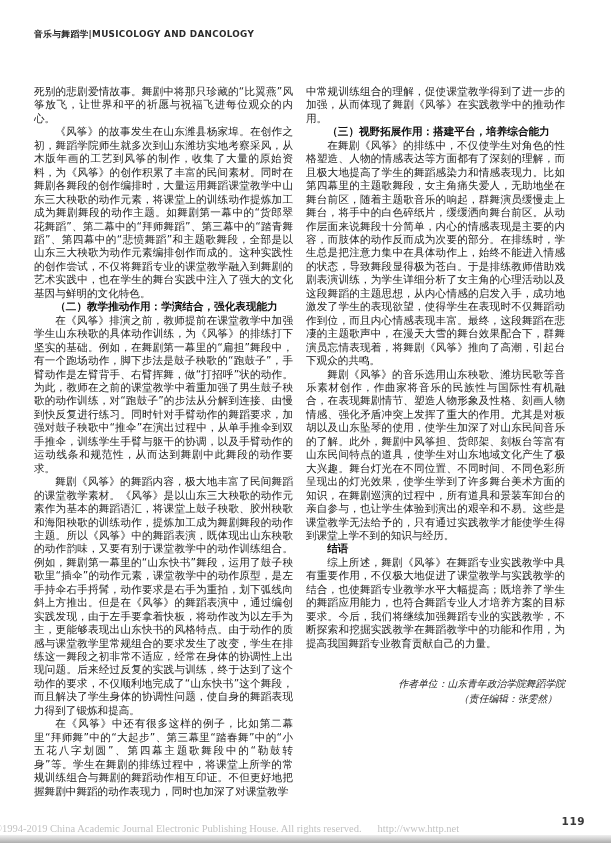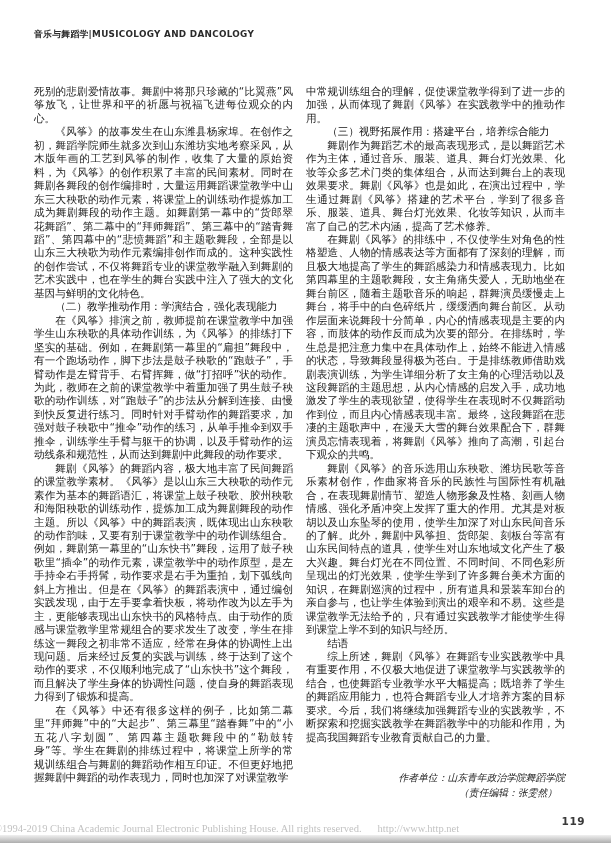--- a/index.html
+++ b/index.html
@@ -36,21 +36,21 @@
   .col p {
     margin: 0;
     font-size: 10.6px;
     line-height: 13.45px;
     color: #1c1c1c;
     text-align: justify;
     text-indent: 2em;
     word-break: break-all;
   }
   .col p.cont { text-indent: 0; }
-  .col p.hd { font-weight: normal; color: #111; }
+  .col p.hd { font-weight: bold; color: #111; }
 
   
   .author { margin-top: 26px; }
   .author p {
     margin: 0;
     text-align: right;
     text-indent: 0;
     font-family: "DejaVu Serif", serif;
     font-style: italic;
     font-size: 9.8px;
@@ -95,29 +95,28 @@
   <div class="header">
     <span class="journal-line">音乐与舞蹈学|MUSICOLOGY AND DANCOLOGY</span>
   </div>
 
   <div class="columns">
 
     <div class="col">
       <p class="cont">死别的悲剧爱情故事。舞剧中将那只珍藏的“比翼燕”风筝放飞，让世界和平的祈愿与祝福飞进每位观众的内心。</p>
       <p>《风筝》的故事发生在山东潍县杨家埠。在创作之初，舞蹈学院师生就多次到山东潍坊实地考察采风，从木版年画的工艺到风筝的制作，收集了大量的原始资料，为《风筝》的创作积累了丰富的民间素材。同时在舞剧各舞段的创作编排时，大量运用舞蹈课堂教学中山东三大秧歌的动作元素，将课堂上的训练动作提炼加工成为舞剧舞段的动作主题。如舞剧第一幕中的“货郎翠花舞蹈”、第二幕中的“拜师舞蹈”、第三幕中的“踏青舞蹈”、第四幕中的“悲愤舞蹈”和主题歌舞段，全部是以山东三大秧歌为动作元素编排创作而成的。这种实践性的创作尝试，不仅将舞蹈专业的课堂教学融入到舞剧的艺术实践中，也在学生的舞台实践中注入了强大的文化基因与鲜明的文化特色。</p>
       <p class="hd">（二）教学推动作用：学演结合，强化表现能力</p>
-      <p>在《风筝》排演之前，教师提前在课堂教学中加强学生山东秧歌的具体动作训练，为《风筝》的排练打下坚实的基础。例如，在舞剧第一幕里的“扁担”舞段中，有一个跑场动作，脚下步法是鼓子秧歌的“跑鼓子”，手臂动作是左臂背手、右臂挥舞，做“打招呼”状的动作。为此，教师在之前的课堂教学中着重加强了男生鼓子秧歌的动作训练，对“跑鼓子”的步法从分解到连接、由慢到快反复进行练习。同时针对手臂动作的舞蹈要求，加强对鼓子秧歌中“推伞”动作的练习，从单手推伞到双手推伞，训练学生手臂与躯干的协调，以及手臂动作的运动线条和规范性，从而达到舞剧中此舞段的动作要求。</p>
+      <p>在《风筝》排演之前，教师提前在课堂教学中加强学生山东秧歌的具体动作训练，为《风筝》的排练打下坚实的基础。例如，在舞剧第一幕里的“扁担”舞段中，有一个跑场动作，脚下步法是鼓子秧歌的“跑鼓子”，手臂动作是左臂背手、右臂挥舞，做“打招呼”状的动作。为此，教师在之前的课堂教学中着重加强了男生鼓子秧歌的动作训练，对“跑鼓子”的步法从分解到连接、由慢到快反复进行练习。同时针对手臂动作的舞蹈要求，加强对鼓子秧歌中“推伞”在演出过程中，从单手推伞到双手推伞，训练学生手臂与躯干的协调，以及手臂动作的运动线条和规范性，从而达到舞剧中此舞段的动作要求。</p>
       <p>舞剧《风筝》的舞蹈内容，极大地丰富了民间舞蹈的课堂教学素材。《风筝》是以山东三大秧歌的动作元素作为基本的舞蹈语汇，将课堂上鼓子秧歌、胶州秧歌和海阳秧歌的训练动作，提炼加工成为舞剧舞段的动作主题。所以《风筝》中的舞蹈表演，既体现出山东秧歌的动作韵味，又要有别于课堂教学中的动作训练组合。例如，舞剧第一幕里的“山东快书”舞段，运用了鼓子秧歌里“插伞”的动作元素，课堂教学中的动作原型，是左手持伞右手捋髯，动作要求是右手为重拍，划下弧线向斜上方推出。但是在《风筝》的舞蹈表演中，通过编创实践发现，由于左手要拿着快板，将动作改为以左手为主，更能够表现出山东快书的风格特点。由于动作的质感与课堂教学里常规组合的要求发生了改变，学生在排练这一舞段之初非常不适应，经常在身体的协调性上出现问题。后来经过反复的实践与训练，终于达到了这个动作的要求，不仅顺利地完成了“山东快书”这个舞段，而且解决了学生身体的协调性问题，使自身的舞蹈表现力得到了锻炼和提高。</p>
       <p>在《风筝》中还有很多这样的例子，比如第二幕里“拜师舞”中的“大起步”、第三幕里“踏春舞”中的“小五花八字划圆”、第四幕主题歌舞段中的“勒鼓转身”等。学生在舞剧的排练过程中，将课堂上所学的常规训练组合与舞剧的舞蹈动作相互印证。不但更好地把握舞剧中舞蹈的动作表现力，同时也加深了对课堂教学</p>
     </div>
 
     <div class="col">
       <p class="cont">中常规训练组合的理解，促使课堂教学得到了进一步的加强，从而体现了舞剧《风筝》在实践教学中的推动作用。</p>
       <p class="hd">（三）视野拓展作用：搭建平台，培养综合能力</p>
-      <p>舞剧作为舞蹈艺术的最高表现形式，是以舞蹈艺术作为主体，通过音乐、服装、道具、舞台灯光效果、化妆等众多艺术门类的集体组合，从而达到舞台上的表现效果要求。舞剧《风筝》也是如此，在演出过程中，学生通过舞剧《风筝》搭建的艺术平台，学到了很多音乐、服装、道具、舞台灯光效果、化妆等知识，从而丰富了自己的艺术内涵，提高了艺术修养。</p>
       <p>在舞剧《风筝》的排练中，不仅使学生对角色的性格塑造、人物的情感表达等方面都有了深刻的理解，而且极大地提高了学生的舞蹈感染力和情感表现力。比如第四幕里的主题歌舞段，女主角痛失爱人，无助地坐在舞台前区，随着主题歌音乐的响起，群舞演员缓慢走上舞台，将手中的白色碎纸片，缓缓洒向舞台前区。从动作层面来说舞段十分简单，内心的情感表现是主要的内容，而肢体的动作反而成为次要的部分。在排练时，学生总是把注意力集中在具体动作上，始终不能进入情感的状态，导致舞段显得极为苍白。于是排练教师借助戏剧表演训练，为学生详细分析了女主角的心理活动以及这段舞蹈的主题思想，从内心情感的启发入手，成功地激发了学生的表现欲望，使得学生在表现时不仅舞蹈动作到位，而且内心情感表现丰富。最终，这段舞蹈在悲凄的主题歌声中，在漫天大雪的舞台效果配合下，群舞演员忘情表现着，将舞剧《风筝》推向了高潮，引起台下观众的共鸣。</p>
       <p>舞剧《风筝》的音乐选用山东秧歌、潍坊民歌等音乐素材创作，作曲家将音乐的民族性与国际性有机融合，在表现舞剧情节、塑造人物形象及性格、刻画人物情感、强化矛盾冲突上发挥了重大的作用。尤其是对板胡以及山东坠琴的使用，使学生加深了对山东民间音乐的了解。此外，舞剧中风筝担、货郎架、刻板台等富有山东民间特点的道具，使学生对山东地域文化产生了极大兴趣。舞台灯光在不同位置、不同时间、不同色彩所呈现出的灯光效果，使学生学到了许多舞台美术方面的知识，在舞剧巡演的过程中，所有道具和景装车卸台的亲自参与，也让学生体验到演出的艰辛和不易。这些是课堂教学无法给予的，只有通过实践教学才能使学生得到课堂上学不到的知识与经历。</p>
       <p class="hd">结语</p>
       <p>综上所述，舞剧《风筝》在舞蹈专业实践教学中具有重要作用，不仅极大地促进了课堂教学与实践教学的结合，也使舞蹈专业教学水平大幅提高；既培养了学生的舞蹈应用能力，也符合舞蹈专业人才培养方案的目标要求。今后，我们将继续加强舞蹈专业的实践教学，不断探索和挖掘实践教学在舞蹈教学中的功能和作用，为提高我国舞蹈专业教育贡献自己的力量。</p>
 
       <div class="author">
         <p class="au">作者单位：山东青年政治学院舞蹈学院</p>
         <p class="ed">（责任编辑：张雯然）</p>
       </div>
     </div>

